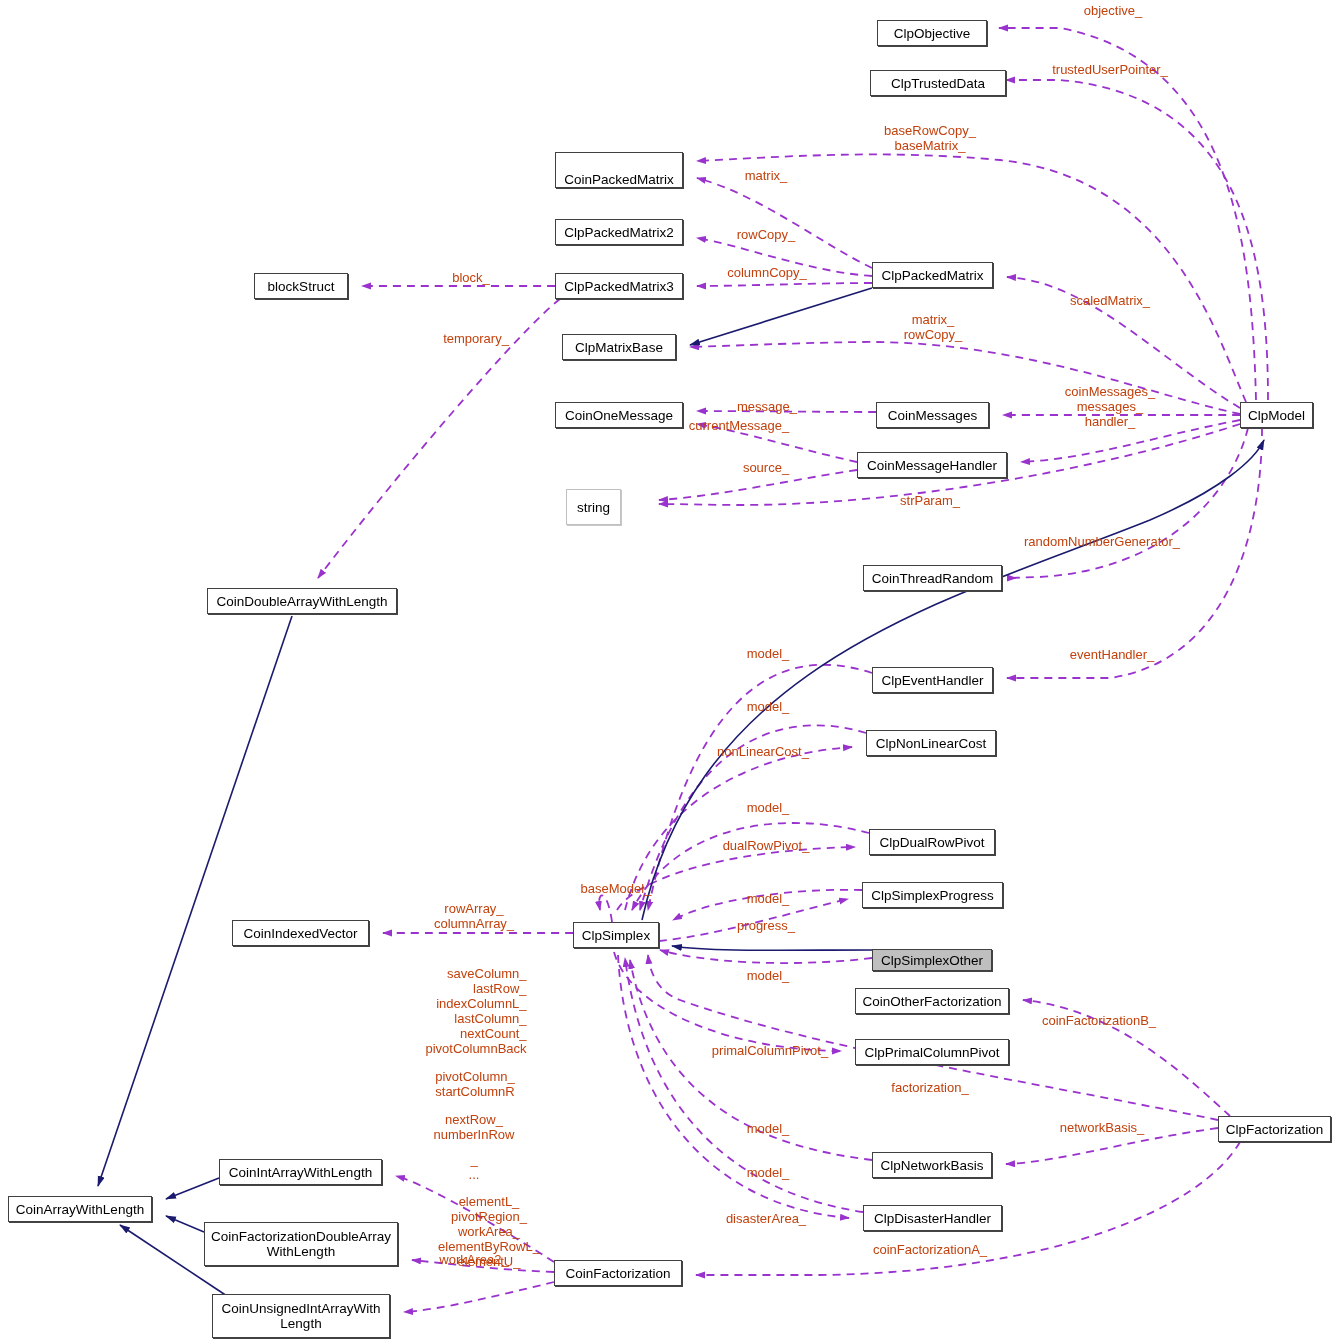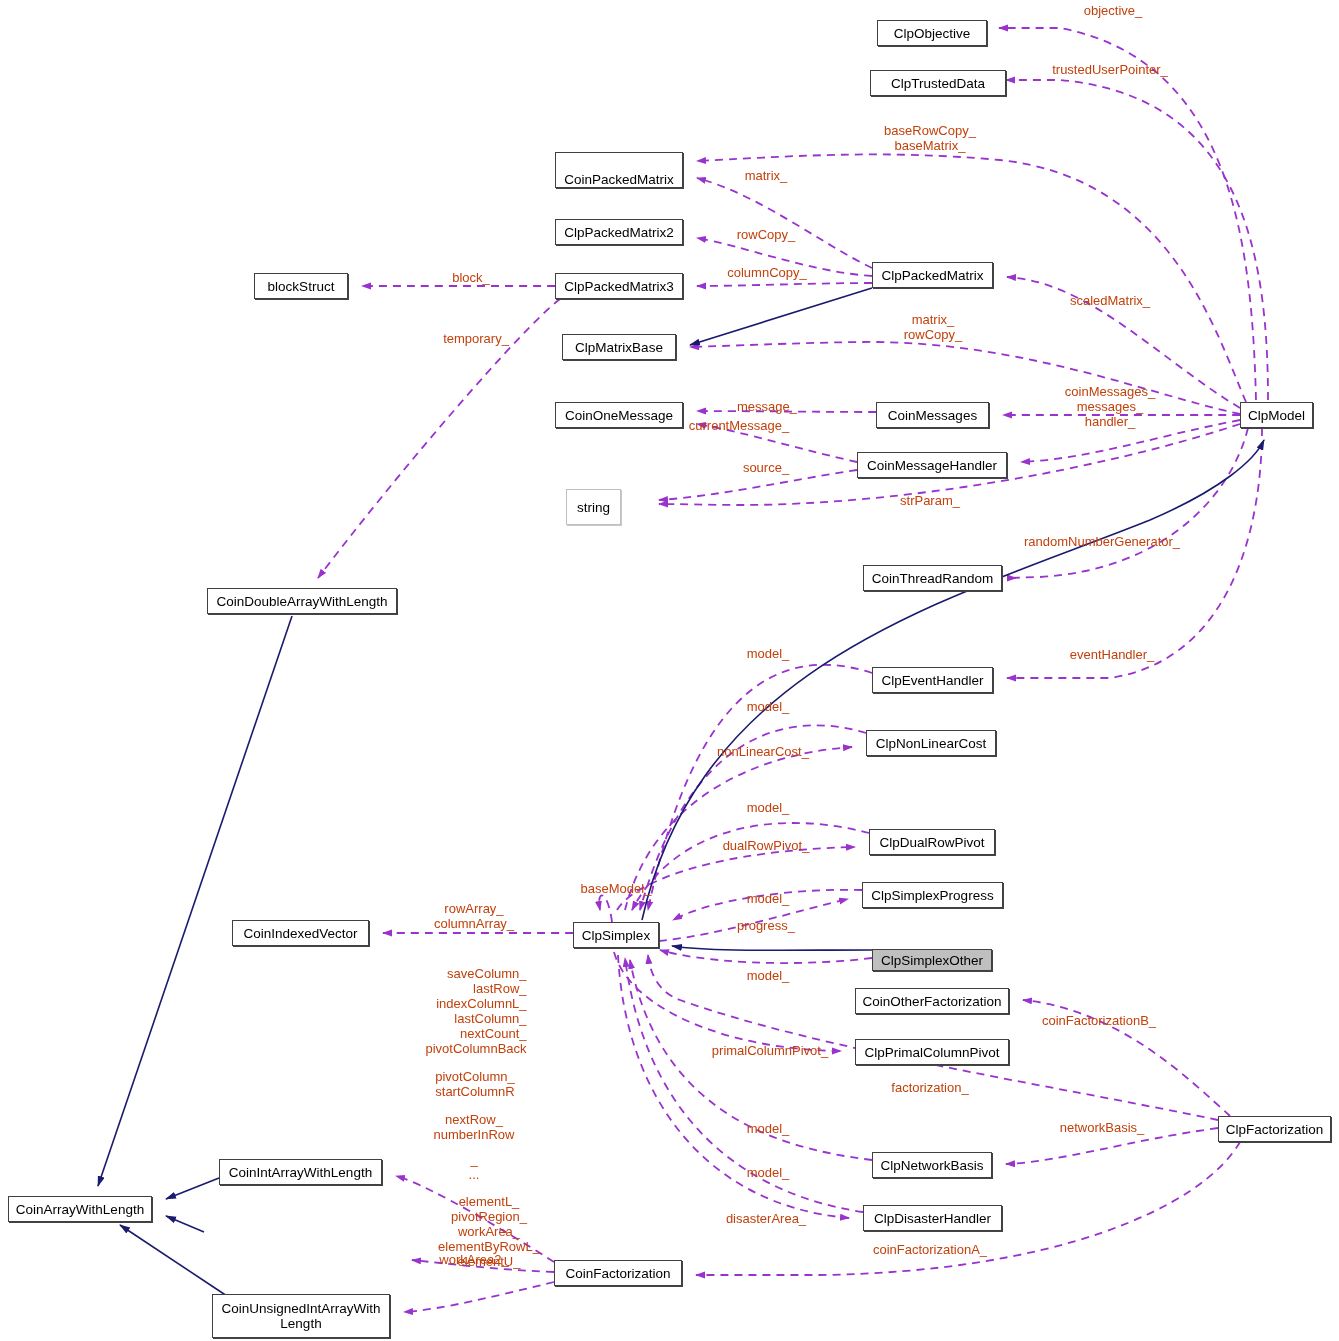--- a/index.html
+++ b/index.html
@@ -192,20 +192,22 @@
   <div class="node" style="left:232px;top:920px;width:137px;height:26px;"><span>CoinIndexedVector</span></div>
   <div class="node" style="left:573px;top:922px;width:86px;height:26px;"><span>ClpSimplex</span></div>
   <div class="node highlight" style="left:872px;top:937px;width:120px;height:22px;margin-top:12px;"><span>ClpSimplexOther</span></div>
   <div class="node" style="left:855px;top:988px;width:154px;height:26px;"><span>CoinOtherFactorization</span></div>
   <div class="node" style="left:855px;top:1039px;width:154px;height:26px;"><span>ClpPrimalColumnPivot</span></div>
   <div class="node" style="left:1218px;top:1116px;width:113px;height:26px;"><span>ClpFactorization</span></div>
   <div class="node" style="left:872px;top:1152px;width:120px;height:26px;"><span>ClpNetworkBasis</span></div>
   <div class="node" style="left:219px;top:1159px;width:163px;height:26px;"><span>CoinIntArrayWithLength</span></div>
   <div class="node" style="left:863px;top:1205px;width:139px;height:26px;"><span>ClpDisasterHandler</span></div>
   <div class="node" style="left:8px;top:1196px;width:144px;height:26px;"><span>CoinArrayWithLength</span></div>
+  <div class="node" style="left:204px;top:1222px;width:194px;height:44px;"><span>CoinFactorizationDoubleArray
+WithLength</span></div>
   <div class="node" style="left:554px;top:1260px;width:128px;height:26px;"><span>CoinFactorization</span></div>
   <div class="node" style="left:212px;top:1294px;width:178px;height:44px;"><span>CoinUnsignedIntArrayWith
 Length</span></div>
 
   <div class="edge-label" style="left:1113px;top:3px;">objective_</div>
   <div class="edge-label" style="left:1110px;top:62px;">trustedUserPointer_</div>
   <div class="edge-label" style="left:930px;top:123px;">baseRowCopy_
 baseMatrix_</div>
   <div class="edge-label" style="left:766px;top:168px;">matrix_</div>
   <div class="edge-label" style="left:766px;top:227px;">rowCopy_</div>

